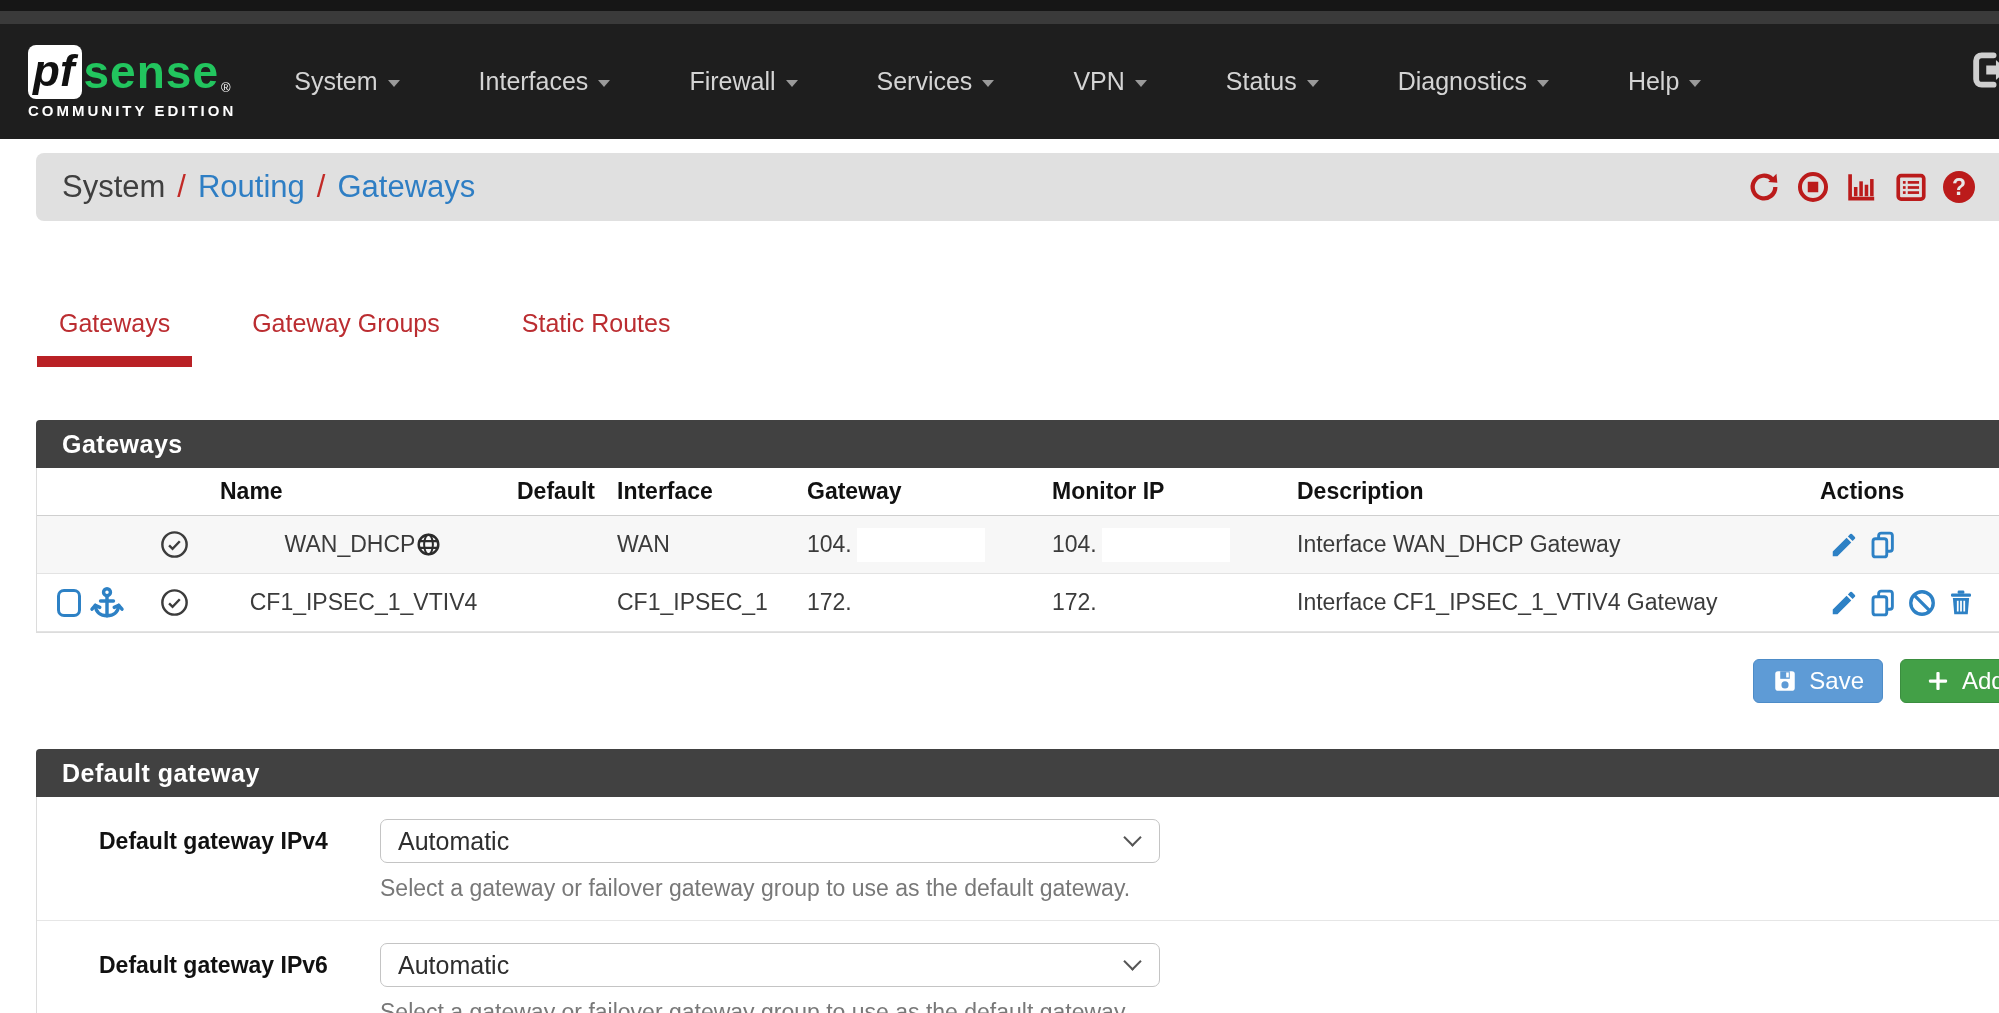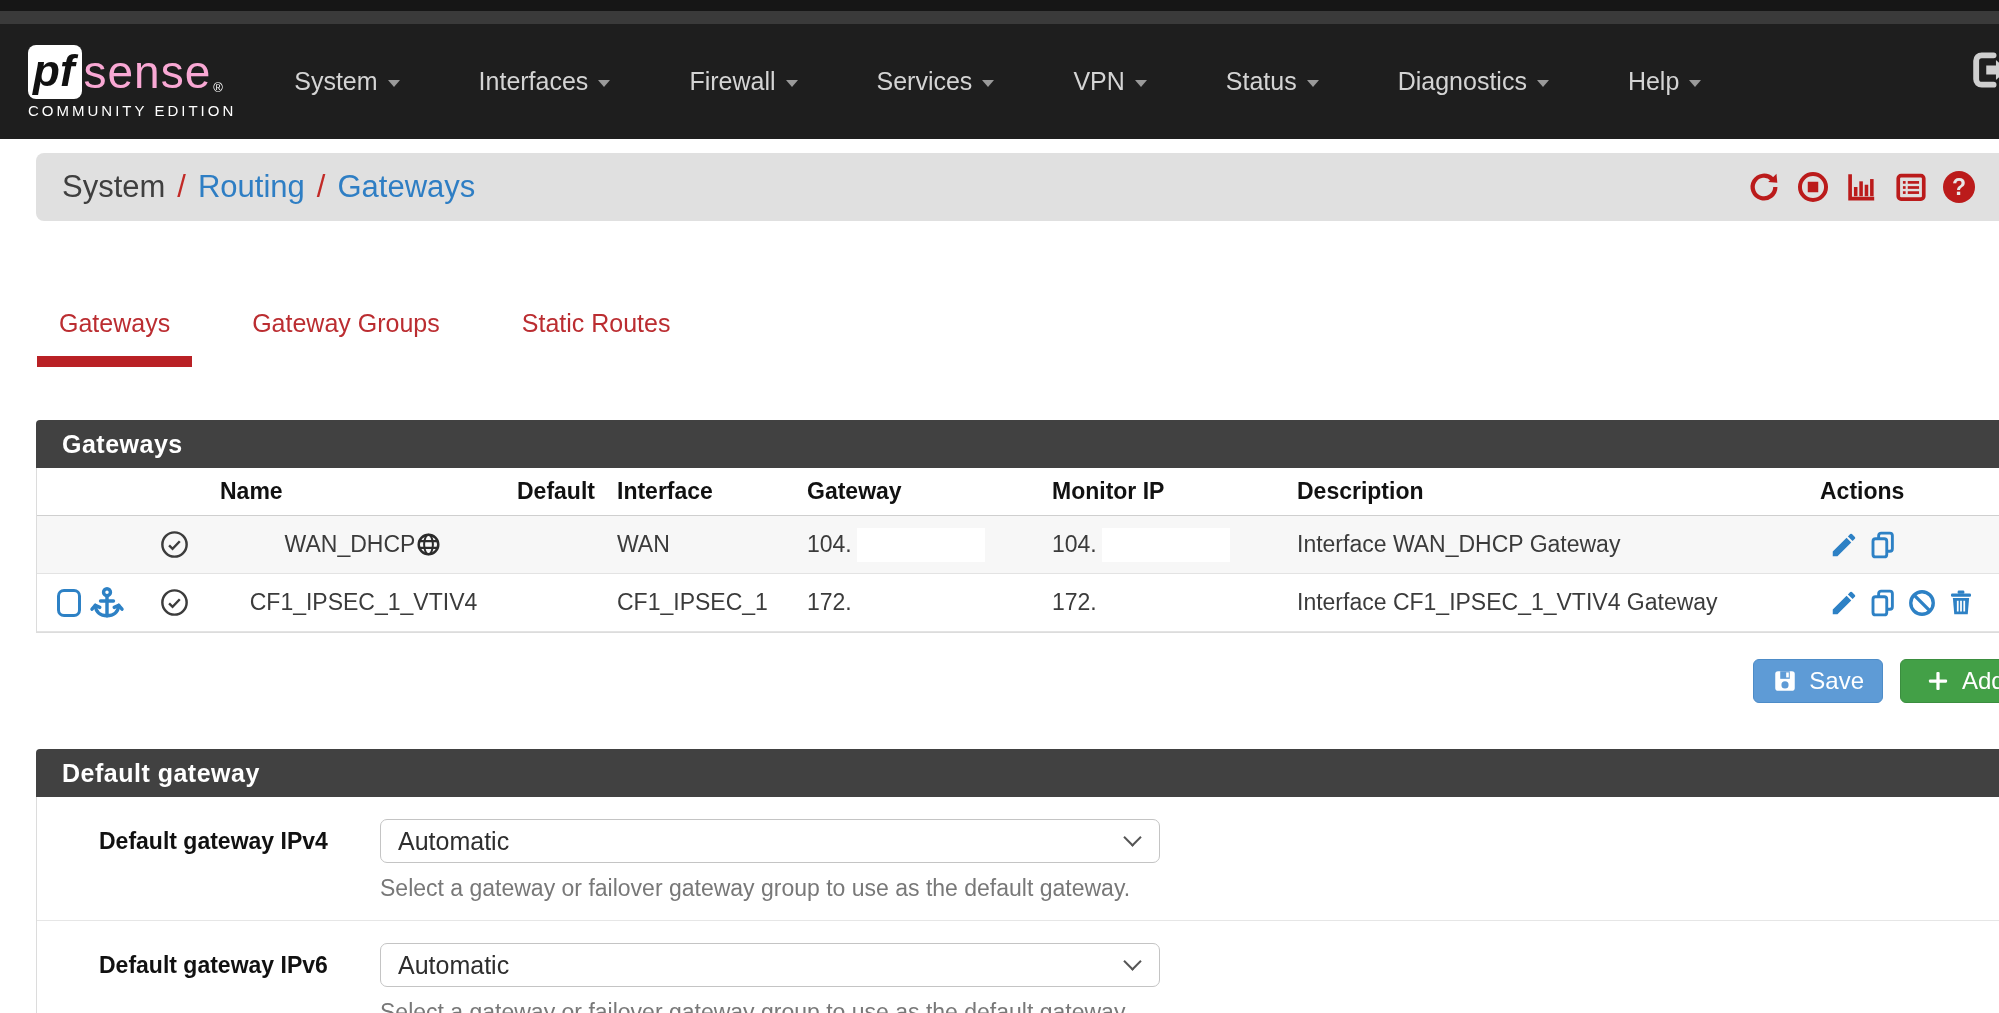--- a/index.html
+++ b/index.html
@@ -7,23 +7,23 @@
     font-family:"Liberation Sans", sans-serif; }
 
   
   .top-strip { height:11px; background:#161616; }
   .top-band  { height:13px; background:#3a3a3a; }
   .navbar { height:115px; background:#1e1e1e; display:flex; align-items:center; position:relative; }
   .logo { margin-left:28px; display:flex; flex-direction:column; }
   .logo-line { display:flex; align-items:center; }
   .logo-pf { background:#fff; color:#111; font-style:italic; font-weight:bold;
     font-size:44px; line-height:48px; padding:2px 7px 4px 5px; border-radius:8px; }
-  .logo-sense { color:#f9a8d4; font-weight:normal; font-size:46px; letter-spacing:1px; margin-left:2px; }
+  .logo-sense { color:#22c55e; font-weight:bold; font-size:46px; letter-spacing:1px; margin-left:2px; }
   .logo-reg { color:#fff; font-size:13px; align-self:flex-end; margin:0 0 4px 2px; }
-  .logo-edition { color:#fff; font-size:15px; letter-spacing:3px; font-weight:normal; margin-top:3px; }
+  .logo-edition { color:#fff; font-size:15px; letter-spacing:3px; font-weight:bold; margin-top:3px; }
   .nav-items { display:flex; margin-left:58px; gap:79px; }
   .nav-item { color:#d4d4d4; font-size:25px; display:flex; align-items:center; gap:10px; cursor:pointer; }
   .caret { width:0; height:0; border-left:6px solid transparent; border-right:6px solid transparent;
     border-top:7px solid #9a9a9a; margin-top:3px; }
   .signout { position:absolute; right:-14px; top:24px; }
 
   
   .content { margin-left:36px; width:1985px; }
 
   .breadcrumb-bar { margin-top:14px; height:68px; background:#e0e0e0; border-radius:8px;

